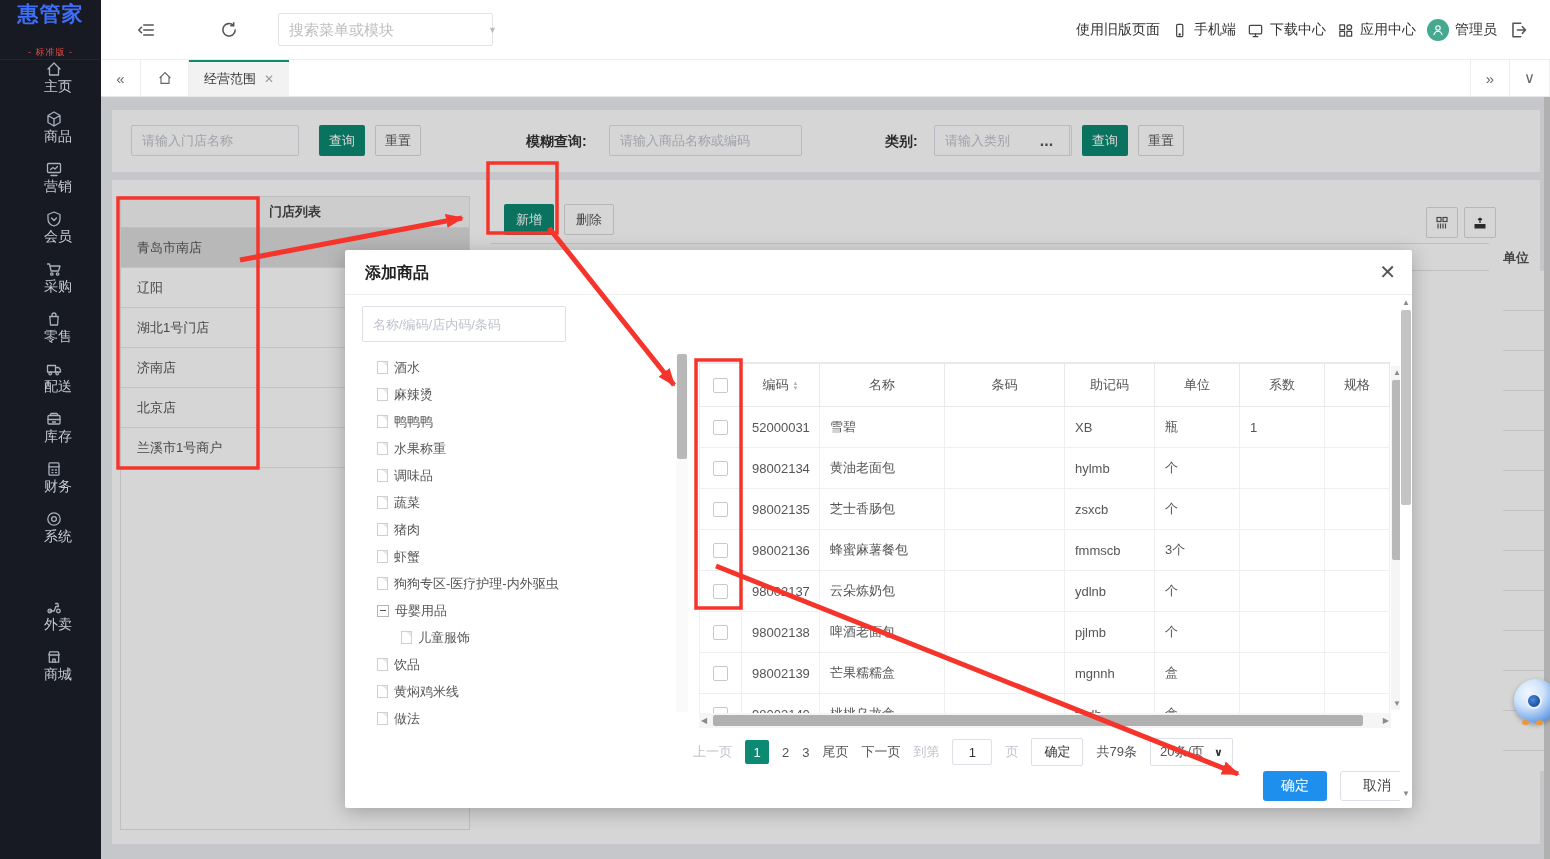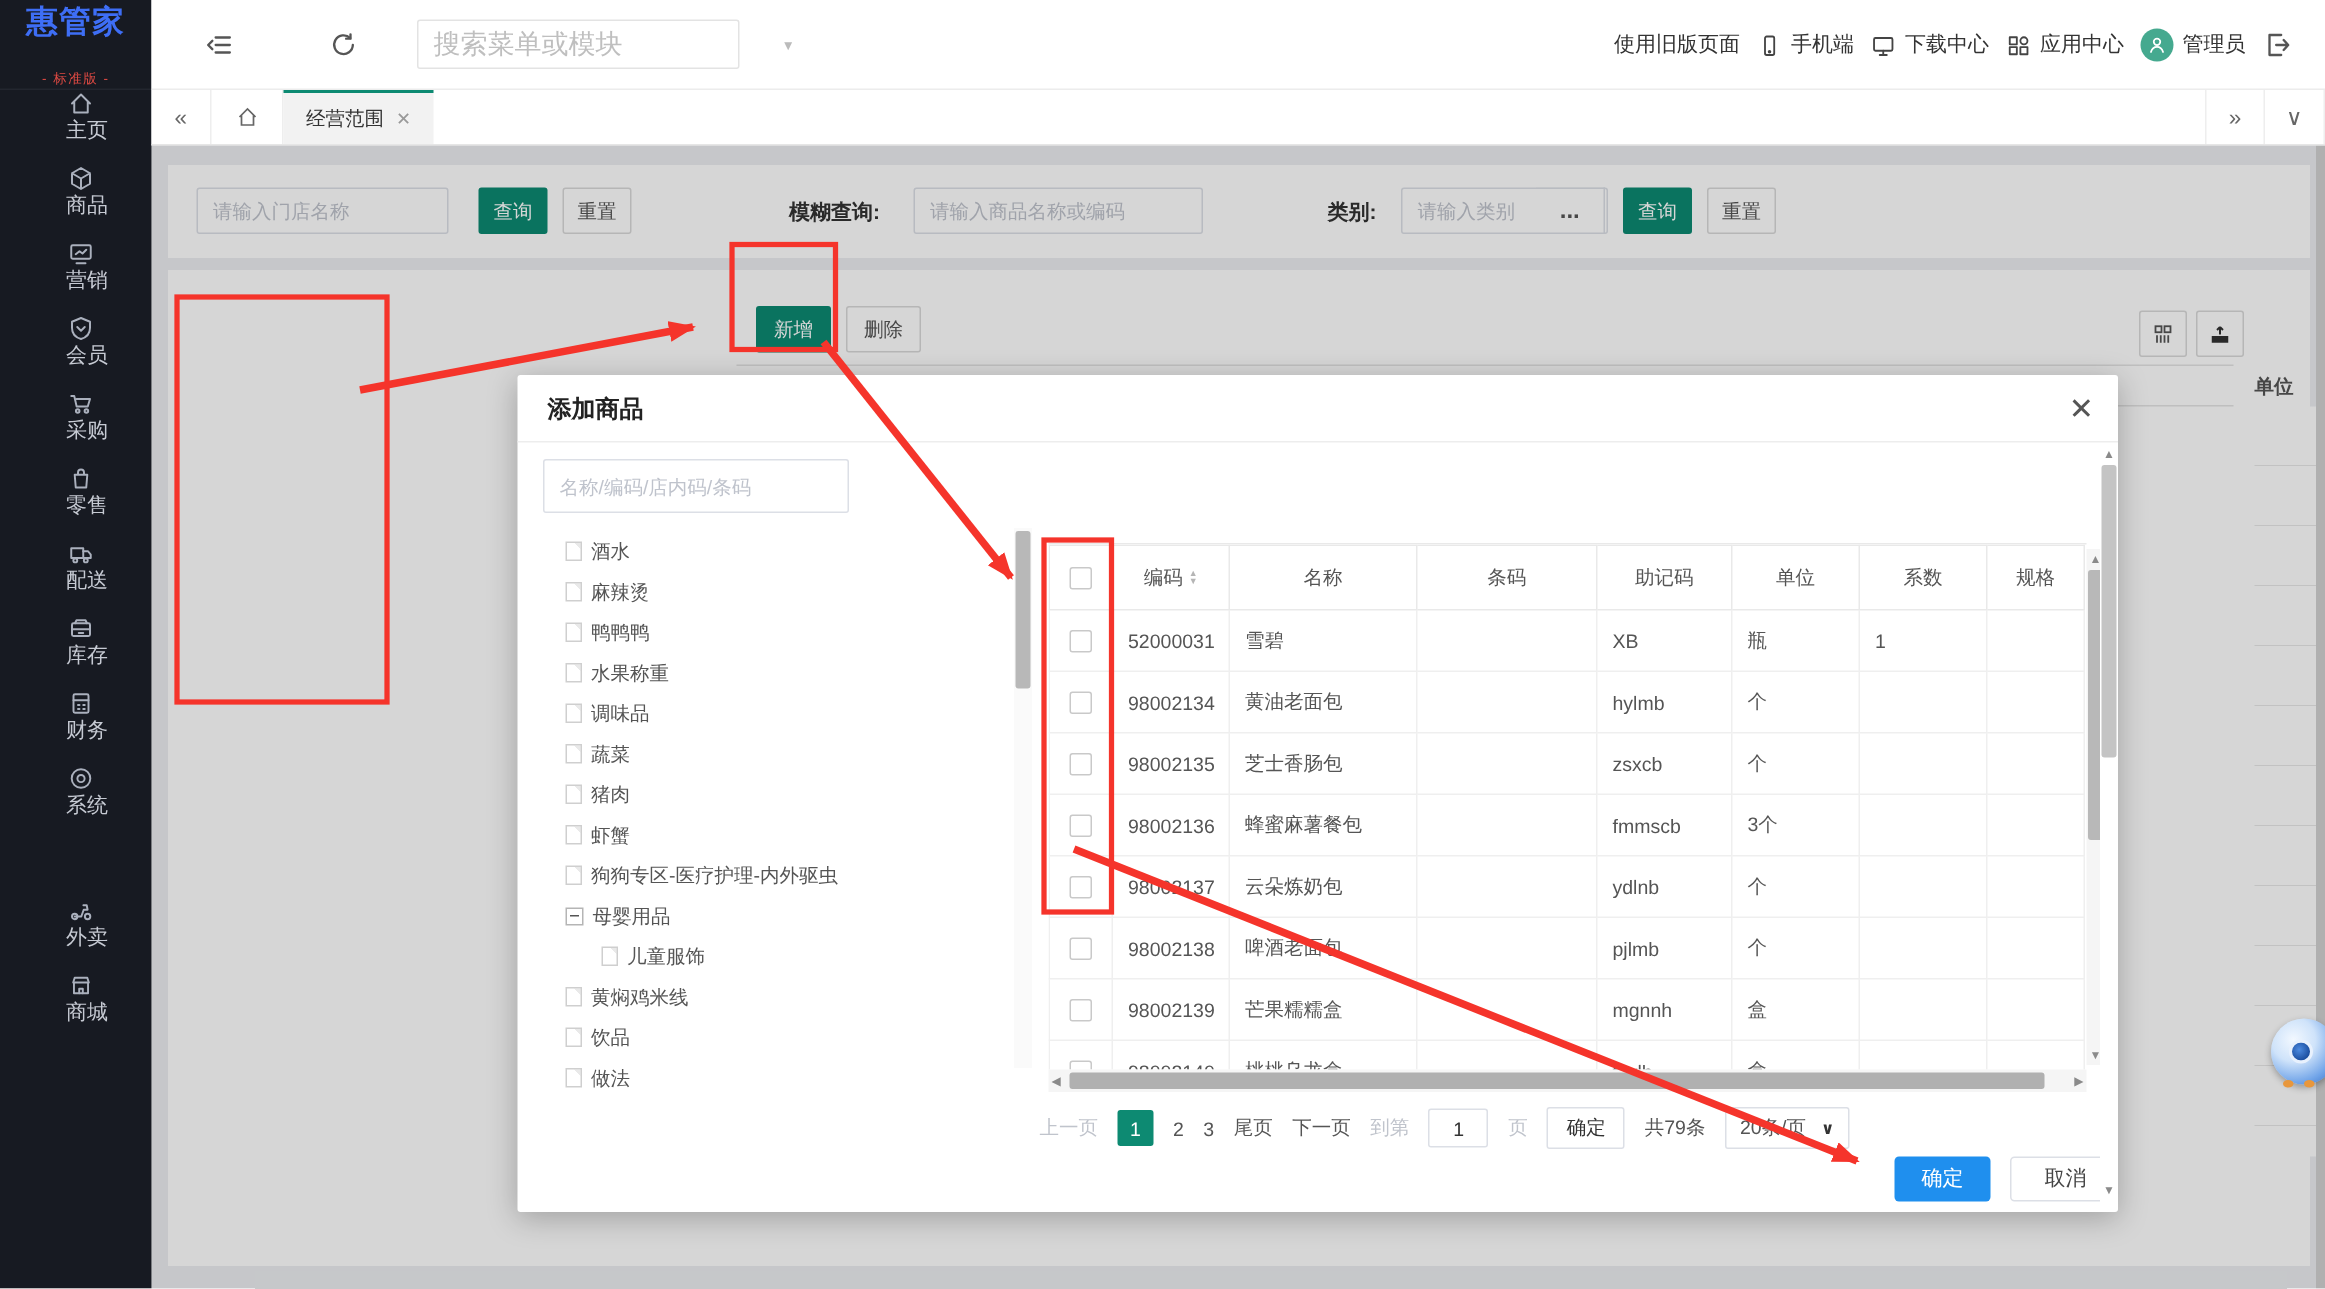--- a/index.html
+++ b/index.html
@@ -15,21 +15,21 @@
   .logo-sub { font-size:9px; color:#e04a43; margin-top:2px; letter-spacing:1px; }
   .side-item { height:50px; display:flex; align-items:center; padding-left:15px; color:#c6cad3; font-size:14px; cursor:pointer;flex-direction:column; }
   .side-item svg { width:18px; height:18px; margin-right:9px; stroke:#aab0bd; fill:none; stroke-width:1.3; stroke-linecap:round; stroke-linejoin:round; }
   .side-gap { height:38px; }
 
   
   #topbar { position:absolute; left:101px; top:0; width:1449px; height:60px; background:#fff; border-bottom:1px solid #ececec; z-index:3; }
   .tb-icon { position:absolute; top:20px; width:20px; height:20px; cursor:pointer; }
   .tb-icon svg { width:20px; height:20px; stroke:#555; fill:none; stroke-width:1.4; stroke-linecap:round; stroke-linejoin:round; }
   .tb-search { position:absolute; left:177px; top:13px; width:215px; height:33px; border:1px solid #e3e3e3; border-radius:2px; display:flex; align-items:center; padding:0 10px; }
-  .tb-search input { border:0; outline:0; flex:1; font-size:18px; color:#333; background:transparent; }
+  .tb-search input { border:0; outline:0; flex:1; font-size:15px; color:#333; background:transparent; }
   .tb-search input::placeholder { color:#bfbfbf; }
   .tb-right { position:absolute; right:22px; top:0; height:60px; display:flex; align-items:center; gap:11px; }
   .tb-link { display:flex; align-items:center; gap:6px; font-size:14px; color:#333; cursor:pointer; white-space:nowrap; }
   .tb-link svg { width:17px; height:17px; stroke:#444; fill:none; stroke-width:1.3; stroke-linecap:round; stroke-linejoin:round; }
   .avatar { width:22px; height:22px; border-radius:50%; background:#45a98f; display:inline-flex; align-items:center; justify-content:center; }
   .avatar svg { width:14px; height:14px; stroke:#fff; fill:none; stroke-width:1.5; }
 
   
   #tabbar { position:absolute; left:101px; top:60px; width:1449px; height:37px; background:#fff; border-bottom:1px solid #e6e6e6; z-index:3; }
   .tab-chev { position:absolute; top:0; height:36px; width:40px; display:flex; align-items:center; justify-content:center; color:#666; font-size:15px; cursor:pointer; border-right:1px solid #eee; }
@@ -282,20 +282,31 @@
       <input class="inp abs" style="left: 497px; top: 15px; width: 193px; height: 31px;" placeholder="请输入商品名称或编码">
       <span class="flabel abs" style="left:773px;top:23px;">类别:</span>
       <input class="inp abs" style="left: 822px; top: 15px; width: 138px; height: 31px;" placeholder="请输入类别">
       <span class="abs" style="left:912px;top:15px;width:46px;height:31px;border:1px solid #dcdfe6;border-left:0;display:flex;align-items:center;justify-content:center;color:#555;font-weight:bold;cursor:pointer;background:#fff;">...</span>
       <button class="btn-teal abs" style="left:970px;top:15px;width:46px;height:31px;">查询</button>
       <button class="btn-plain abs" style="left:1026px;top:15px;width:46px;height:31px;">重置</button>
     </div>
 
     <div class="card" style="left:11px;top:83px;width:1428px;height:664px;">
 
+      <div class="abs" style="left:8px;top:16px;width:350px;height:634px;border:1px solid #e4e4e4;">
+        <div class="store-head">门店列表</div>
+        <div class="abs" style="left:0;top:31px;width:100%;">
+          <div class="store-row sel">青岛市南店</div>
+          <div class="store-row">辽阳</div>
+          <div class="store-row">湖北1号门店</div>
+          <div class="store-row">济南店</div>
+          <div class="store-row">北京店</div>
+          <div class="store-row">兰溪市1号商户</div>
+        </div>
+      </div>
 
       <button class="btn-teal abs" style="left:392px;top:24px;width:50px;height:31px;">新增</button>
       <button class="btn-plain abs" style="left:452px;top:24px;width:50px;height:31px;">删除</button>
       <span class="tool-iconbtn" style="left:1314px;top:27px;">
         <svg viewBox="0 0 16 16" fill="none" stroke="#555" stroke-width="1.2">
             <rect x="3" y="2.5" width="4" height="4"></rect>
             <rect x="9" y="2.5" width="4" height="4"></rect>
             <path d="M4 8.5v5M6.5 8.5v5M9 8.5v5M11.5 8.5v5"></path>
           </svg>
       </span>
@@ -380,25 +391,25 @@
             <i></i>
           </span>
           <span>母婴用品</span>
         </div>
       <div class="tnode" style="padding-left:46px;">
           <span class="doc"></span>
           <span>儿童服饰</span>
         </div>
       <div class="tnode" style="padding-left:22px;">
           <span class="doc"></span>
+          <span>饮品</span>
+        </div>
+      <div class="tnode" style="padding-left:22px;">
+          <span class="doc"></span>
           <span>黄焖鸡米线</span>
-        </div>
-      <div class="tnode" style="padding-left:22px;">
-          <span class="doc"></span>
-          <span>饮品</span>
         </div>
       <div class="tnode" style="padding-left:22px;">
           <span class="doc"></span>
           <span>做法</span>
         </div>
     </div>
 
     <div class="vscroll" style="left:331px;top:102px;height:360px;background:#fafafa;">
       <div class="vthumb" style="top:2px;height:105px;"></div>
     </div>

